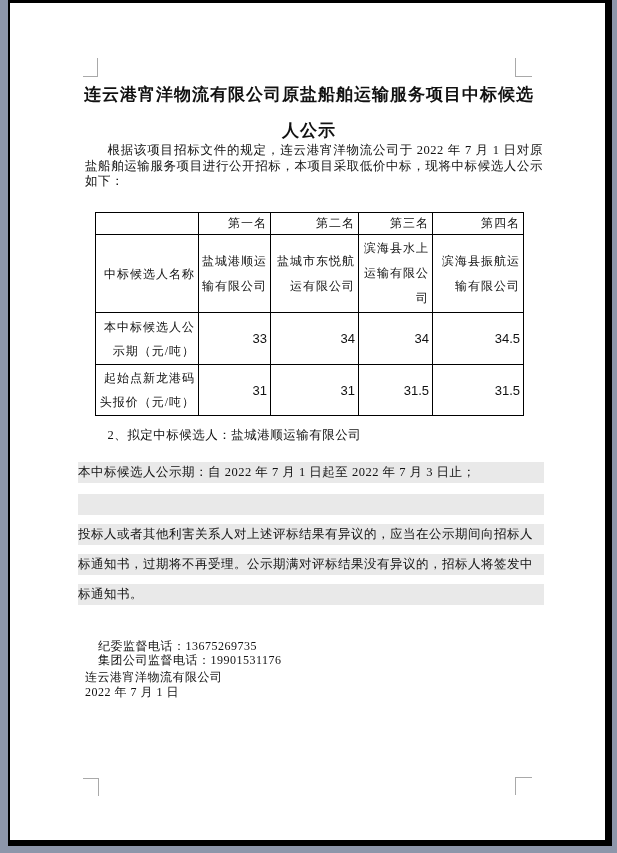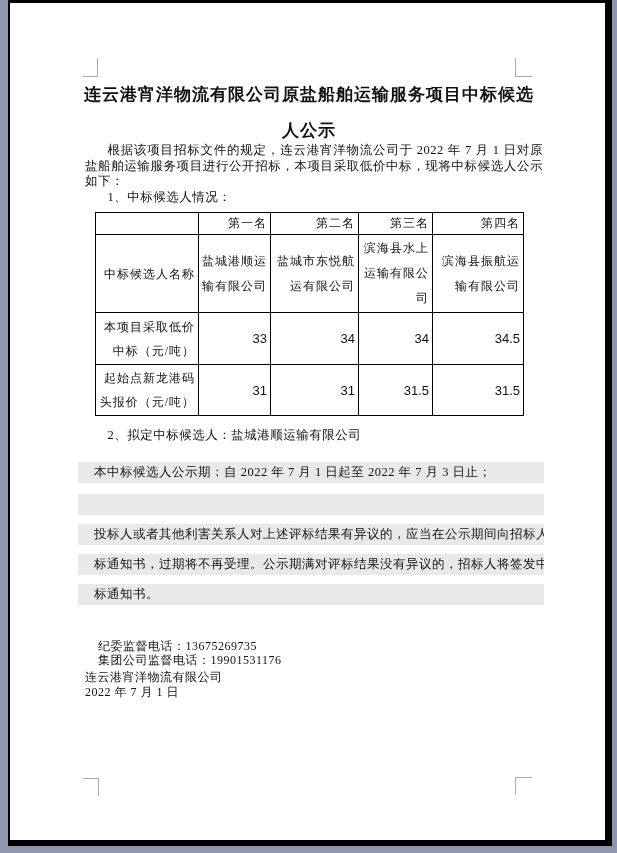--- a/index.html
+++ b/index.html
@@ -58,21 +58,21 @@
   tr.r2{height:52px;}
   tr.r3{height:48px;}
   td.name{line-height:25px;}
   td.lab{line-height:24px;}
   td.num{font-family:"Liberation Sans","DejaVu Sans",sans-serif;font-size:13px;letter-spacing:0;}
 
   .band{
     position:absolute;left:68px;width:466px;height:21px;
     background:var(--highlight-band);
     font-size:12.5px;line-height:21px;letter-spacing:0.5px;
-    padding-left:16px;box-sizing:border-box;white-space:nowrap;overflow:hidden;
+    padding-left:0;box-sizing:border-box;white-space:nowrap;overflow:hidden;
   }
   .b1{top:459px;}
   .b2{top:491px;}
   .b3{top:521px;}
   .b4{top:551px;}
   .b5{top:581px;}
 
   .contacts{
     position:absolute;left:88px;top:637px;
     font-size:12px;line-height:13.5px;letter-spacing:0.5px;font-family:Liberation Serif, serif;
@@ -90,21 +90,20 @@
 
   <div class="crop tl"></div>
   <div class="crop tr"></div>
   <div class="crop bl"></div>
   <div class="crop br"></div>
 
   <div class="title">连云港宵洋物流有限公司原盐船舶运输服务项目中标候选人公示</div>
 
   <div class="para intro">根据该项目招标文件的规定，连云港宵洋物流公司于 2022 年 7 月 1 日对原盐船舶运输服务项目进行公开招标，本项目采取低价中标，现将中标候选人公示如下：</div>
 
-  <div class="para sec1">1、中标候选人情况：</div>
 
   <table class="bids">
     <colgroup>
       <col style="width:103px">
         <col style="width:72px">
         <col style="width:88px">
         <col style="width:74px">
         <col style="width:91px">
     </colgroup>
     <tbody>
@@ -116,21 +115,21 @@
       <td>第四名</td>
     </tr>
     <tr class="r1">
       <td class="lab">中标候选人名称</td>
       <td class="name">盐城港顺运输有限公司</td>
       <td class="name">盐城市东悦航运有限公司</td>
       <td class="name">滨海县水上运输有限公司</td>
       <td class="name">滨海县振航运输有限公司</td>
     </tr>
     <tr class="r2">
-      <td class="lab">本项目采取低价中标（元/吨）</td>
+      <td class="lab">本中标候选人公示期（元/吨）</td>
       <td class="num">33</td>
       <td class="num">34</td>
       <td class="num">34</td>
       <td class="num">34.5</td>
     </tr>
     <tr class="r3">
       <td class="lab">起始点新龙港码头报价（元/吨）</td>
       <td class="num">31</td>
       <td class="num">31</td>
       <td class="num">31.5</td>

